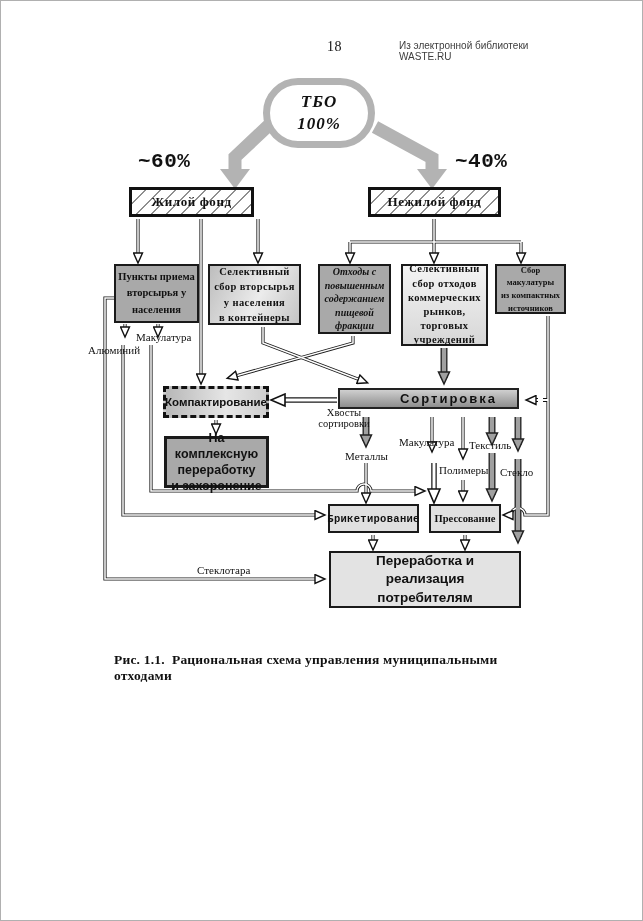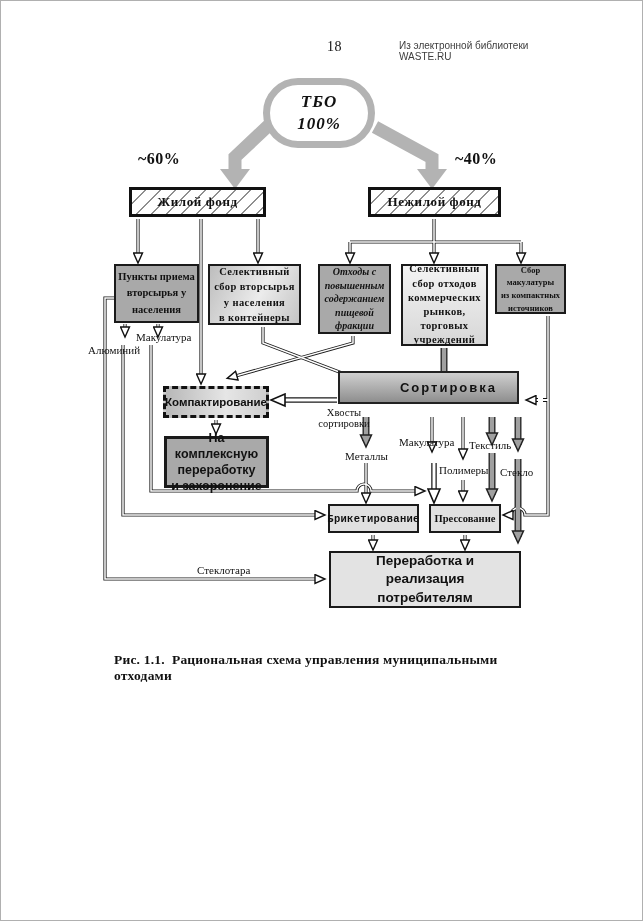--- a/index.html
+++ b/index.html
@@ -30,21 +30,21 @@
   .sansbox{font-family:"Liberation Sans",sans-serif;}
   .gray{background:#a9a9a9;border:2.5px solid #1a1a1a;}
   .grad1{background:linear-gradient(115deg,#bdbdbd,#ececec 55%,#c4c4c4);border:2.5px solid #1a1a1a;}
   .grad2{background:linear-gradient(180deg,#f4f4f4,#d7d7d7);border:2.5px solid #1a1a1a;}
   .light{background:#e0e0e0;border:2.5px solid #1a1a1a;}
   .hatch{background:#fff repeating-linear-gradient(135deg,rgba(0,0,0,0) 0 9px,#8f8f8f 9px 10.6px);
          border:3px solid #111;font-size:13px;letter-spacing:.6px;}
   .stadium{border:7px solid #b3b3b3;border-radius:45px;background:#fff;
            font-style:italic;font-size:17px;line-height:1.3;letter-spacing:1px;}
   .lbl{position:absolute;font-size:11px;white-space:pre-line;}
-  .pct{position:absolute;font-size:16px;font-weight:bold;letter-spacing:.5px;}
+  .pct{position:absolute;font-size:21px;font-weight:bold;letter-spacing:.5px;font-family:Liberation Mono, monospace;}
   .caption{font-size:13.5px;font-weight:bold;white-space:pre-wrap;letter-spacing:.2px;}
 </style>
 </head>
 <body>
 
 <div class="page">
 
   <div class="abs pagenum" style="left:326px;top:38px;">18</div>
   <div class="abs libnote" style="left:398px;top:39px;width:164px;">Из электронной библиотеки WASTE.RU</div>
 
@@ -134,21 +134,21 @@
       <path class="t-sg" d="M517,416 V444"></path>
       <path class="t-sg" d="M517,458 V536"></path>
     </svg>
 
   <div class="node stadium serifbox" style="left:262px;top:77px;width:112px;height:70px;">ТБО
 100%</div>
 
   <div class="pct" style="left:137px;top:149px;">~60%</div>
   <div class="pct" style="left:454px;top:149px;">~40%</div>
 
-  <div class="node hatch serifbox" style="left:128px;top:186px;width:137px;height:30px;">Жилой фонд</div>
+  <div class="node hatch serifbox" style="left:128px;top:186px;width:125px;height:30px;">Жилой фонд</div>
   <div class="node hatch serifbox" style="left:367px;top:186px;width:133px;height:30px;">Нежилой фонд</div>
 
   <div class="node gray serifbox" style="left:113px;top:263px;width:85px;height:59px;font-size:10.5px;line-height:1.55;">Пункты приема
 вторсырья у
 населения</div>
   <div class="node grad1 serifbox" style="left:207px;top:263px;width:93px;height:61px;font-size:10.5px;line-height:1.45;letter-spacing:.4px;">Селективный
 сбор вторсырья
 у населения
 в контейнеры</div>
   <div class="node gray serifbox" style="left:317px;top:263px;width:73px;height:70px;font-size:10px;line-height:1.35;font-style:italic;">Отходы с
@@ -162,21 +162,21 @@
 рынков,
 торговых
 учреждений</div>
   <div class="node gray serifbox" style="left:494px;top:263px;width:71px;height:50px;font-size:8.5px;line-height:1.5;">Сбор
 макулатуры
 из компактных
 источников</div>
 
   <div class="node sansbox" style="left:162px;top:385px;width:106px;height:32px;font-size:11.5px;
        border:3px dashed #111;background:linear-gradient(90deg,#b7b7b7,#e6e6e6 60%,#cfcfcf);">Компактирование</div>
-  <div class="node sansbox" style="left:337px;top:370px;width:181px;height:33px;font-size:13px;letter-spacing:2px;
+  <div class="node sansbox" style="left:337px;top:387px;width:181px;height:21px;font-size:13px;letter-spacing:2px;
        border:2px solid #222;background:linear-gradient(180deg,#cfcfcf,#8e8e8e);padding-left:40px;">Сортировка</div>
   <div class="node gray sansbox" style="left:163px;top:435px;width:105px;height:52px;font-size:12.5px;line-height:1.3;border-width:3px;">На комплексную
 переработку
 и захоронение</div>
 
   <div class="node light serifbox" style="left:327px;top:503px;width:91px;height:29px;font-size:10.5px;letter-spacing:.3px;font-family:Liberation Mono, monospace;">Брикетирование</div>
   <div class="node light serifbox" style="left:428px;top:503px;width:72px;height:29px;font-size:10.5px;">Прессование</div>
   <div class="node light sansbox" style="left:328px;top:550px;width:192px;height:57px;font-size:13.5px;line-height:1.35;background:#e3e3e3;">Переработка и
 реализация
 потребителям</div>

